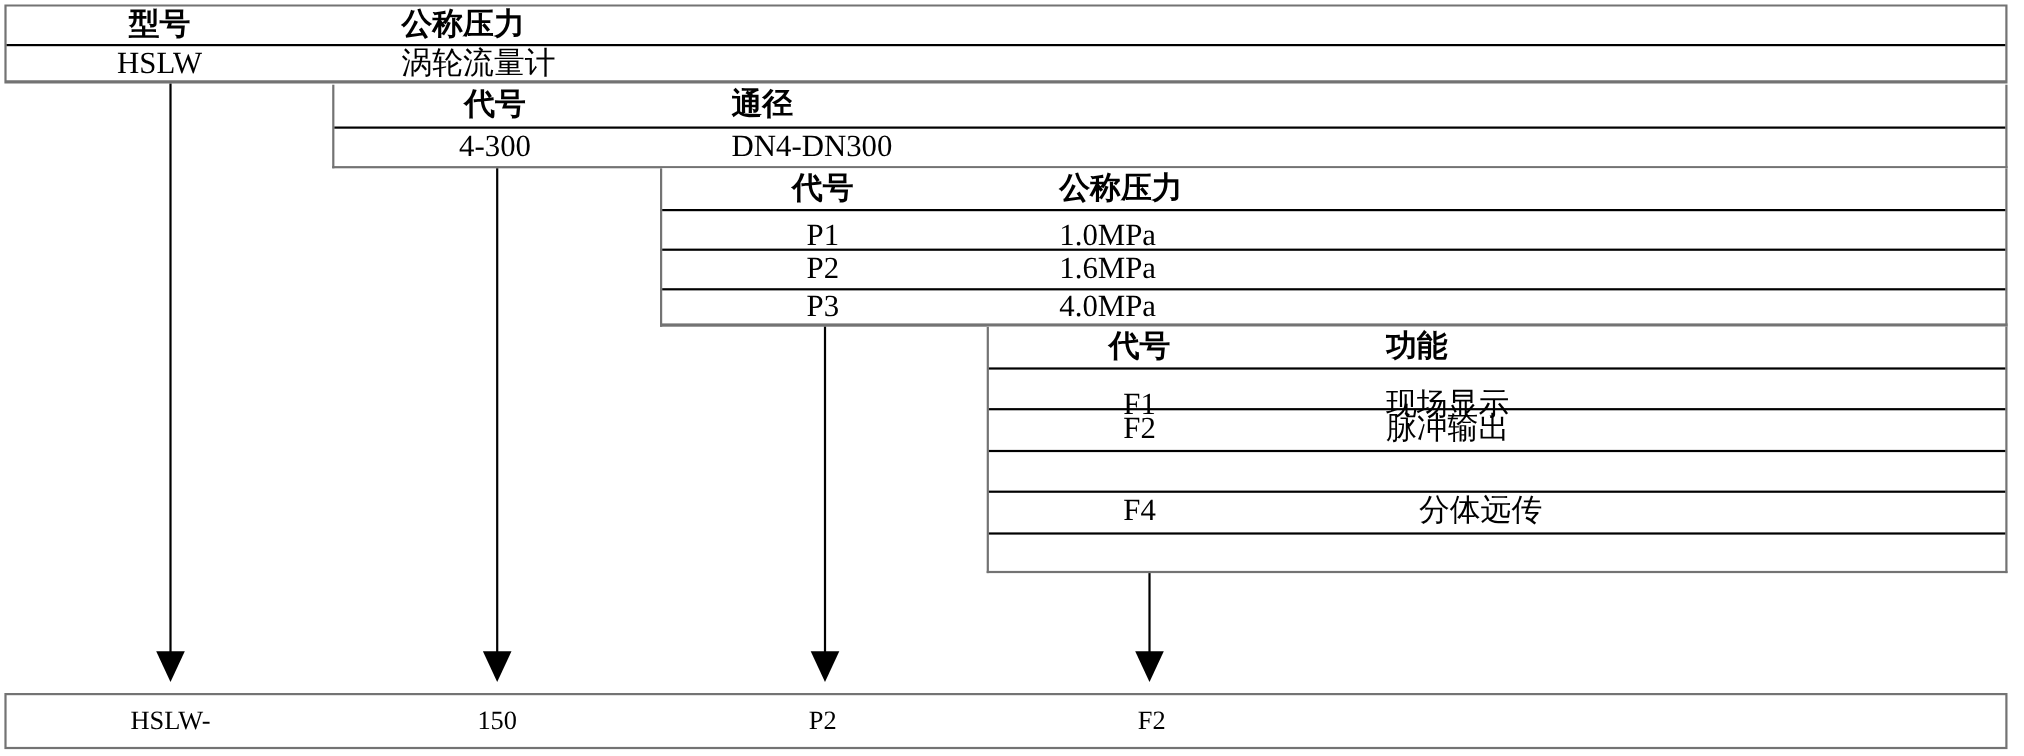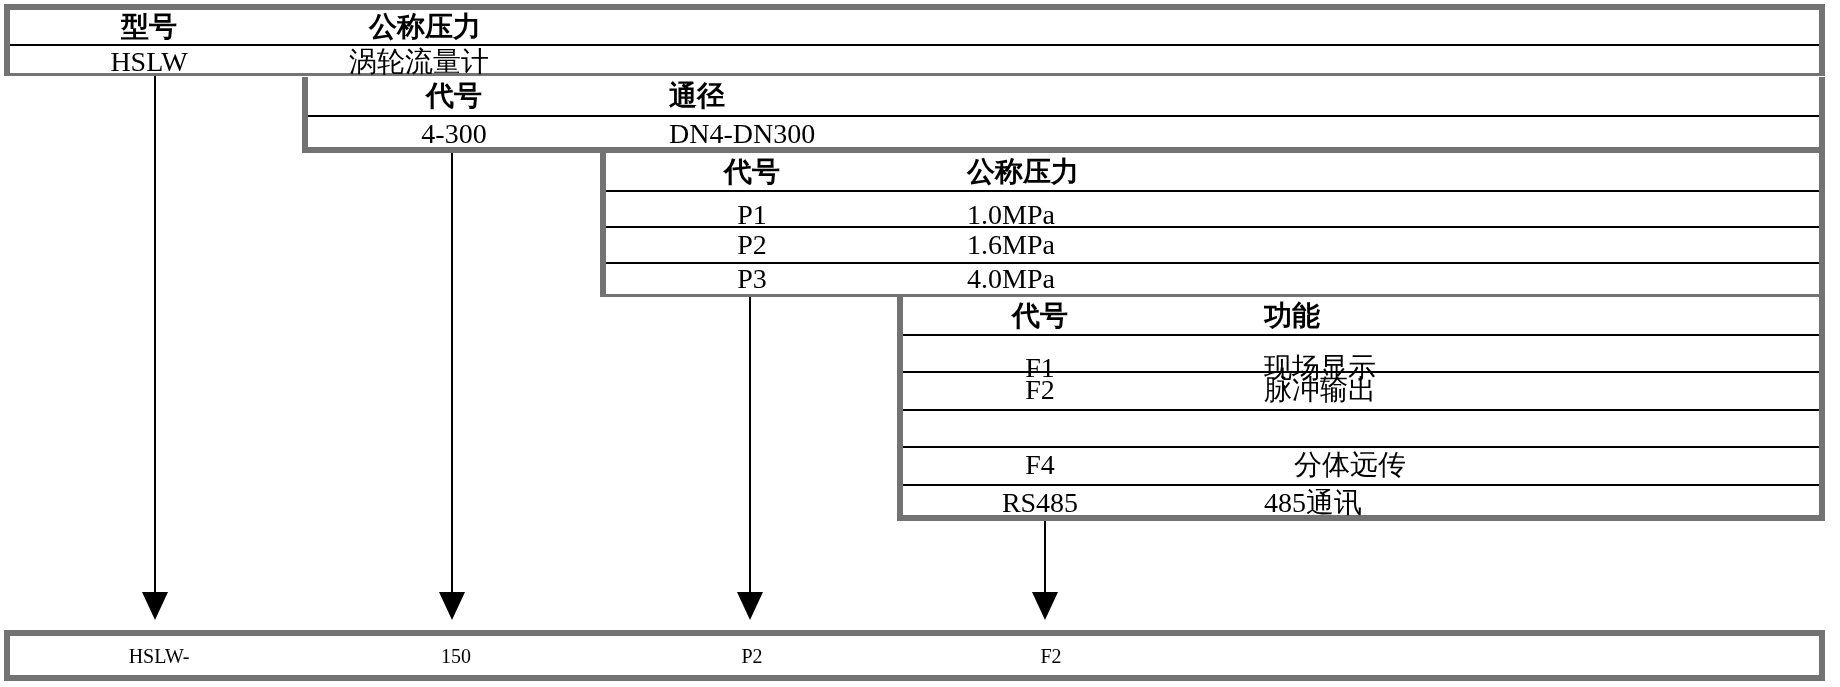--- a/index.html
+++ b/index.html
@@ -4,54 +4,54 @@
 <style>
   html,body{margin:0;padding:0;background:#ffffff;}
   #canvas{
     position:relative;
     width:1840px;height:687px;
     background:#ffffff;
     font-family:"Liberation Serif","DejaVu Serif",serif;
     color:#000000;
     overflow:hidden;
   }
-  .tbl{position:absolute;box-sizing:border-box;border:6px solid #737373;background:#fff;}
+  .tbl{position:absolute;box-sizing:border-box;border:2px solid #737373;background:#fff;}
   .tbl.no-top{border-top:none;}
   #t1{left:4px;top:4px;width:1821px;height:72px;border-bottom-width:3px;}
   #t2{left:302px;top:77px;width:1523px;height:76px;}
   #t3{left:600px;top:153px;width:1225px;height:144px;border-bottom-width:3px;}
   #t4{left:897px;top:297px;width:928px;height:224px;}
   #result-bar{left:4px;top:630px;width:1821px;height:51px;}
   .row{position:absolute;left:0;right:0;}
   .divider{position:absolute;left:0;right:0;height:2px;background:#000;}
   .cell{position:absolute;top:50%;transform:translateY(-50%);white-space:nowrap;
         font-size:28px;line-height:1;}
   .cell.code{transform:translate(-50%,-50%);}
   .hdr{font-weight:700;}
   .stem{position:absolute;width:2px;background:#000;}
   .arrowhead{position:absolute;width:0;height:0;
              border-left:13px solid transparent;border-right:13px solid transparent;
              border-top:28px solid #000;}
   .result-cell{position:absolute;top:50%;transform:translate(-50%,-50%);
-               font-size:20px;line-height:1;white-space:nowrap;}
+               font-size:24px;line-height:1;white-space:nowrap;}
 </style>
 </head>
 <body>
 
 <div id="canvas">
 
   <div id="t1" class="tbl">
     <div class="row" style="top:0;height:34px;">
       <span class="cell code hdr" style="left:139px;">型号</span>
       <span class="cell hdr" style="left:359px;">公称压力</span>
     </div>
     <div class="divider" style="top:34px;"></div>
     <div class="row" style="top:36px;height:31px;">
       <span class="cell code" style="left:139px;">HSLW</span>
-      <span class="cell" style="left:339px;">涡轮流量计</span>
+      <span class="cell" style="left:359px;">涡轮流量计</span>
     </div>
   </div>
 
   <div id="t2" class="tbl no-top">
     <div class="row" style="top:0;height:38px;">
       <span class="cell code hdr" style="left:146px;">代号</span>
       <span class="cell hdr" style="left:361px;">通径</span>
     </div>
     <div class="divider" style="top:38px;"></div>
     <div class="row" style="top:40px;height:33px;">
@@ -97,24 +97,20 @@
       <span class="cell code" style="left:137px;">F2</span>
       <span class="cell" style="left:361px;">脉冲输出</span>
     </div>
     <div class="divider" style="top:112px;"></div>
     <div class="divider" style="top:149px;"></div>
     <div class="row" style="top:151px;height:34px;">
       <span class="cell code" style="left:137px;">F4</span>
       <span class="cell" style="left:361px;margin-left:30px;">分体远传</span>
     </div>
     <div class="divider" style="top:187px;"></div>
-    <div class="row" style="top:189px;height:33px;">
-      <span class="cell code" style="left:137px;">RS485</span>
-      <span class="cell" style="left:361px;">485通讯</span>
-    </div>
   </div>
 
   <div class="stem" style="left:154px;top:76px;height:518px;"></div>
   <div class="stem" style="left:451px;top:153px;height:441px;"></div>
   <div class="stem" style="left:749px;top:297px;height:297px;"></div>
   <div class="stem" style="left:1044px;top:521px;height:73px;"></div>
 
   <div class="arrowhead" style="left:142px;top:592px;"></div>
   <div class="arrowhead" style="left:439px;top:592px;"></div>
   <div class="arrowhead" style="left:737px;top:592px;"></div>

